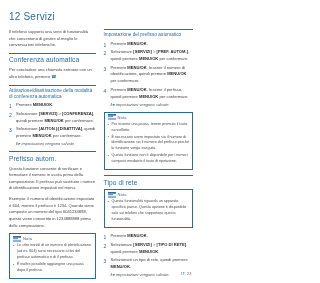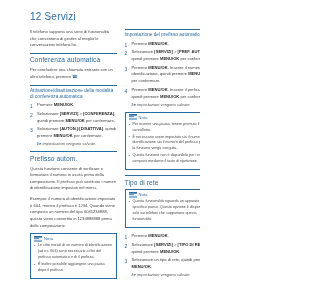--- a/index.html
+++ b/index.html
@@ -3,21 +3,21 @@
 <meta charset="utf-8">
 <style>
   * { margin:0; padding:0; box-sizing:border-box; }
   html,body { width:200px; height:283px; }
   body {
     background:#ffffff;
     font-family:"Liberation Sans", sans-serif;
     color:#3b3b3b;
     -webkit-font-smoothing:antialiased;
   }
-  .page { position:relative; width:200px; height:283px; padding:8px 7px 0 9px;margin-left:21px; }
+  .page { position:relative; width:200px; height:283px; padding:8px 7px 0 9px; }
 
   .chapter-title {
     font-size:10px;
     color:#2b6ca3;
     letter-spacing:.2px;
     margin:3px 0 7px 0;
     font-weight:400;
   }
 
   .cols { display:flex; gap:8px; }

